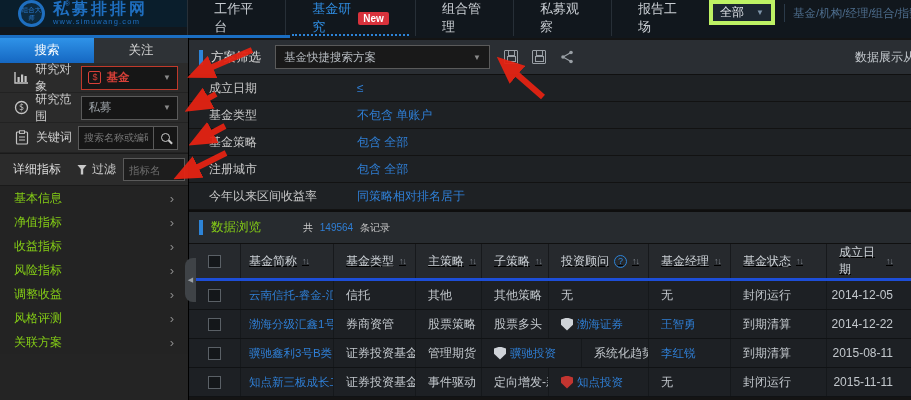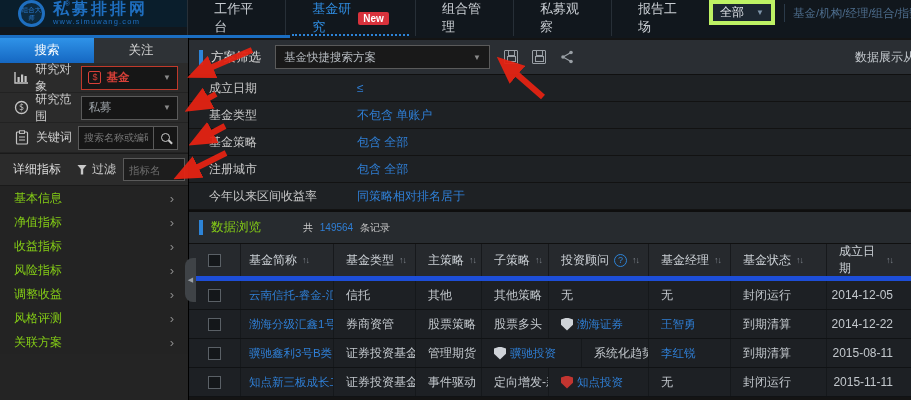--- a/index.html
+++ b/index.html
@@ -80,21 +80,21 @@
   .right-clip { font-size:12px; color:#c3c8cd; width:8px; overflow:hidden; display:inline-block; }
   .filter-row { display:flex; align-items:center; height:27px; background:#1e2124; border-bottom:1px solid #121212; }
   .f-label { width:168px; padding-left:20px; font-size:12px; color:#c8c8c8; }
   .f-value { font-size:12px; color:#2f7fd6; cursor:pointer; }
   .gap { height:2px; background:#0e0e0e; }
   .browse-bar { display:flex; align-items:center; height:32px; background:#272b2f; padding-left:10px; border-bottom:1px solid #101010; }
   .browse-title { font-size:12.5px; color:#84cc16; margin-right:42px; }
   .count-line { font-size:10px; color:#c8c8c8; }
   .count-num { color:#2f7fd6; margin:0 4px; }
 
-  .thead { display:flex; height:37px; background:#26292d; border-bottom:5px solid #1d4ed8; }
+  .thead { display:flex; height:37px; background:#26292d; border-bottom:3px solid #1d4ed8;text-decoration:underline; }
   .th { display:flex; align-items:center; padding-left:12px; font-size:12px; color:#ccd1d6; border-right:1px solid #17191c; }
   .sort { margin-left:5px; color:#7a8088; font-size:9px; letter-spacing:-1px; cursor:pointer; }
   .sort::after { content:'↑↓'; }
   .help { width:13px; height:13px; border:1px solid #2d84d8; border-radius:50%; color:#2d84d8; font-size:9px; display:flex; align-items:center; justify-content:center; margin-left:5px; cursor:pointer; }
   .tr { display:flex; height:29px; background:#1d2024; border-bottom:1px solid #101214; }
   .td { display:flex; align-items:center; padding-left:12px; font-size:12px; color:#c3c8cd; border-right:1px solid #15181b; overflow:hidden; white-space:nowrap; }
   .c0 { width:52px; justify-content:center; padding-left:0; }
   .c1 { width:93px; padding-left:8px; }
   .c2 { width:82px; } .c3 { width:66px; } .c4 { width:67px; }
   .c5 { width:100px; } .c6 { width:82px; } .c7 { width:96px; }

